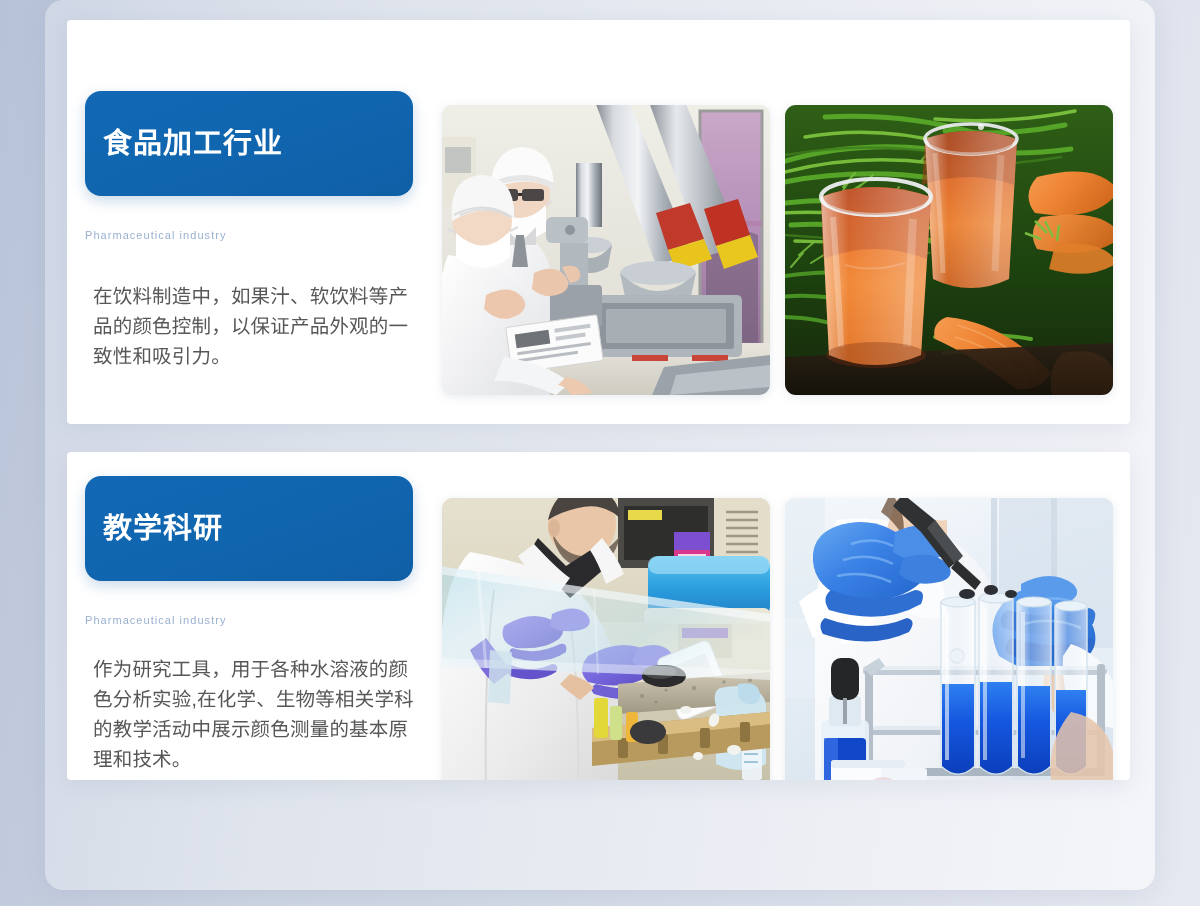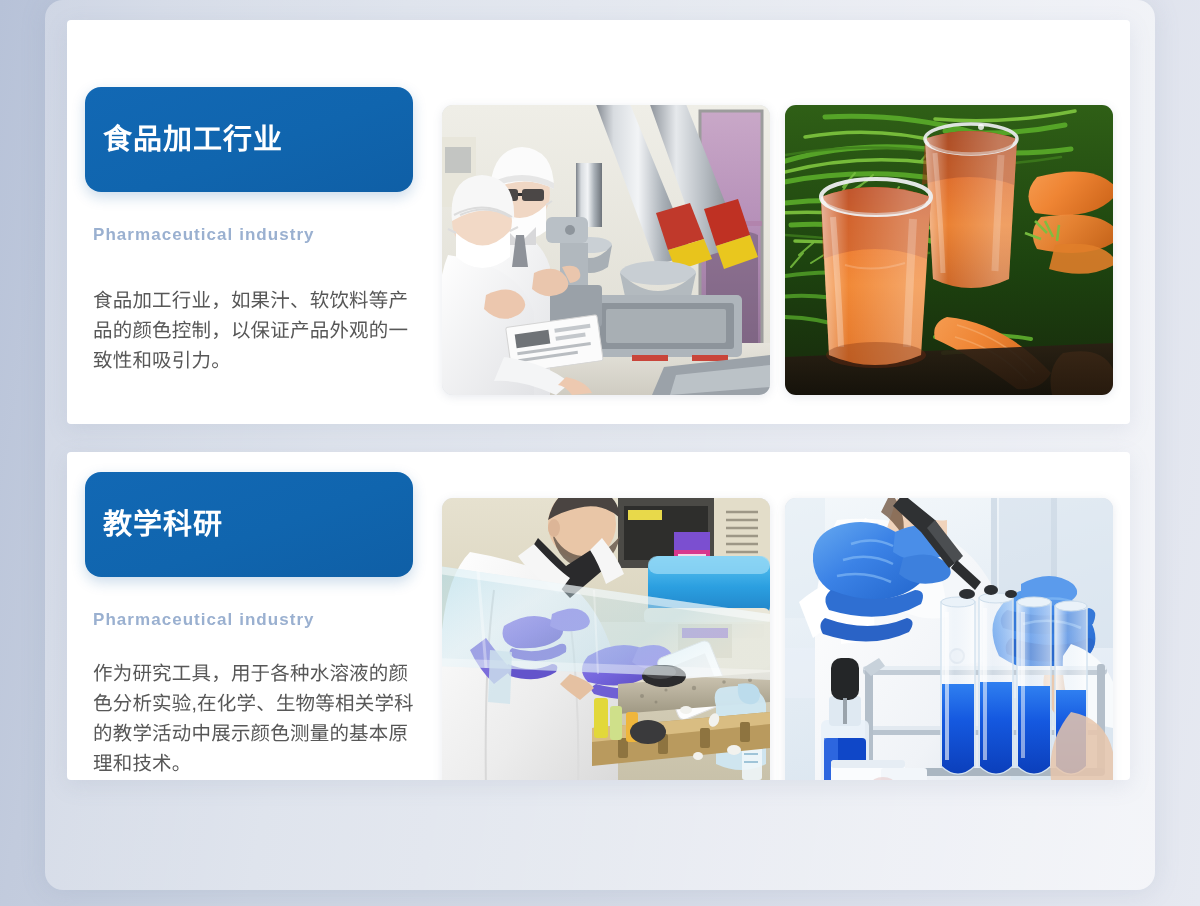--- a/index.html
+++ b/index.html
@@ -93,24 +93,23 @@
     color: #ffffff;
     font-size: 29px;
     font-weight: 700;
     letter-spacing: 1px;
     line-height: 1.1;
     white-space: nowrap;
   }
 
   .subtitle {
     margin-top: 33px;
-    margin-left: 8px;
     color: #9ab0d0;
-    font-size: 17px;
-    font-weight: 700;
+    font-size: 11px;
+    font-weight: 400;
     letter-spacing: 1.05px;
     white-space: nowrap;
   }
 
   .body-copy {
     margin-top: 40px;
     margin-left: 8px;
     width: 330px;
     color: #575757;
     font-size: 19.5px;
@@ -155,21 +154,21 @@
 
   <div class="cards">
 
     <section class="card card--one">
 
       <div class="card-text">
         <div class="badge">
           <span class="badge-text">食品加工行业</span>
         </div>
         <div class="subtitle">Pharmaceutical industry</div>
-        <p class="body-copy">食品加工行业，如果汁、软饮料等产品的颜色控制，以保证产品外观的一致性和吸引力。</p>
+        <p class="body-copy">在饮料制造中，如果汁、软饮料等产品的颜色控制，以保证产品外观的一致性和吸引力。</p>
       </div>
 
       <div class="card-pics">
 
         <figure class="photo" style="margin:0;">
           <svg viewBox="0 0 328 290" preserveAspectRatio="xMidYMid slice" class="soft">
             <defs>
               <linearGradient id="p1wall" x1="0" y1="0" x2="0" y2="1">
                 <stop offset="0" stop-color="#efeee7"></stop>
                   <stop offset="1" stop-color="#dedcd2"></stop>

